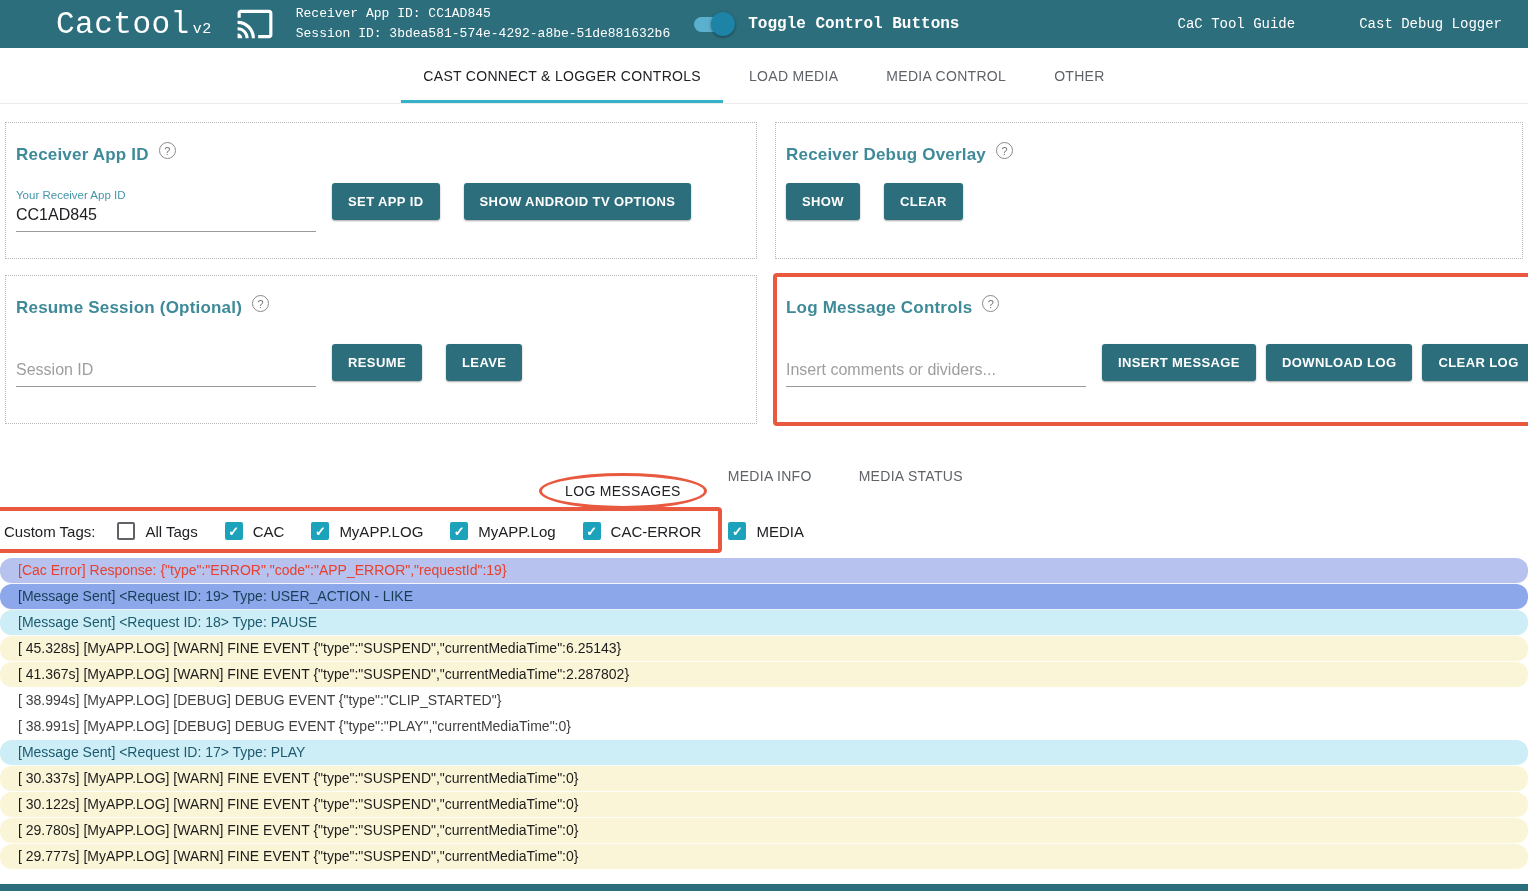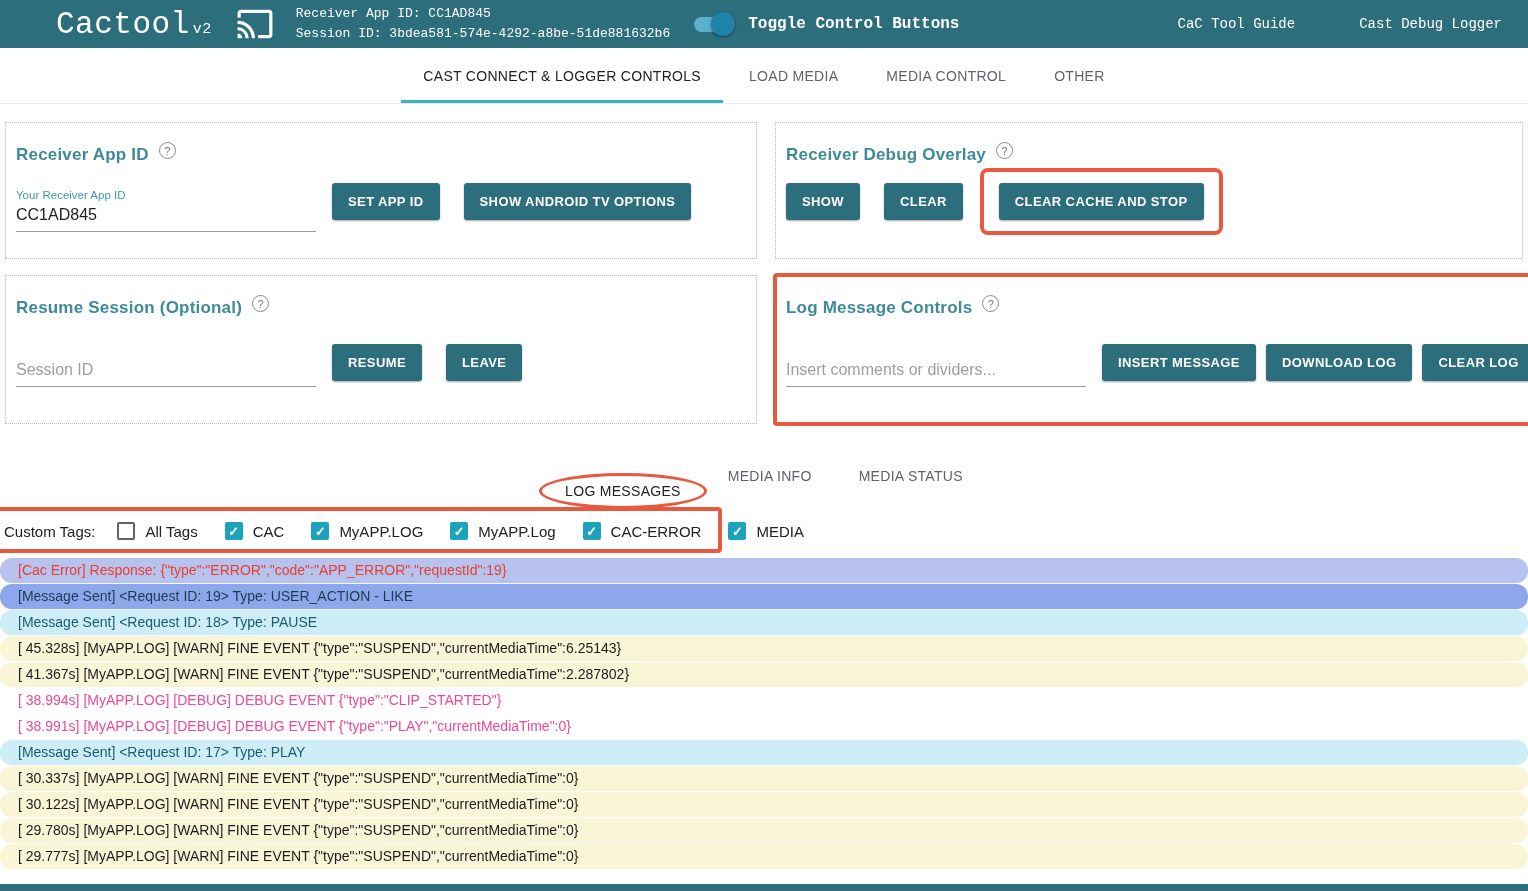--- a/index.html
+++ b/index.html
@@ -74,21 +74,21 @@
   .checkbox.checked { background:var(--checkbox-teal,#1ca3bb); color:#fff; font-size:13px; font-weight:bold; }
   .tag-label { font-size:15px; color:#202124; white-space:nowrap; }
 
   
   .log-list { margin-top:2px; }
   .log-row { height:26px; line-height:25px; padding-left:18px; font-size:14px; white-space:nowrap; overflow:hidden; border-bottom:1px solid rgba(255,255,255,.85); cursor:default;border-radius:12px; }
   .style-error     { background:#b7c2ee; color:#e8402e; }
   .style-sent-blue { background:#8da8ea; color:#173d54; }
   .style-sent-cyan { background:#cdeef6; color:#1d5a6e; }
   .style-warn      { background:#fbf5d8; color:#1c1c1c; }
-  .style-debug     { background:#ffffff; color:#ec4899; }
+  .style-debug     { background:#ffffff; color:#404040; }
 
   .bottom-bar { position:absolute; left:0; right:0; bottom:0; height:7px; background:var(--header-teal,#2d6e7d); z-index:6; }
 </style>
 </head>
 <body>
 
 <div class="page">
 
   <header class="header">
     <div class="logo">
@@ -144,24 +144,20 @@
 
       <section class="card rightcol">
         <div class="card-title-row">
           <h2 class="card-title">Receiver Debug Overlay</h2>
           <span class="help-icon">?</span>
         </div>
         <div class="card-body">
           <div class="btn-row">
             <button class="btn">SHOW</button>
             <button class="btn">CLEAR</button>
-            <span class="ann-wrap">
-              <button class="btn">CLEAR CACHE AND STOP</button>
-              <span class="annotation btn-annotation"></span>
-            </span>
           </div>
         </div>
       </section>
     </div>
 
     <div class="card-row row2">
 
       <section class="card left">
         <div class="card-title-row">
           <h2 class="card-title">Resume Session (Optional)</h2>

